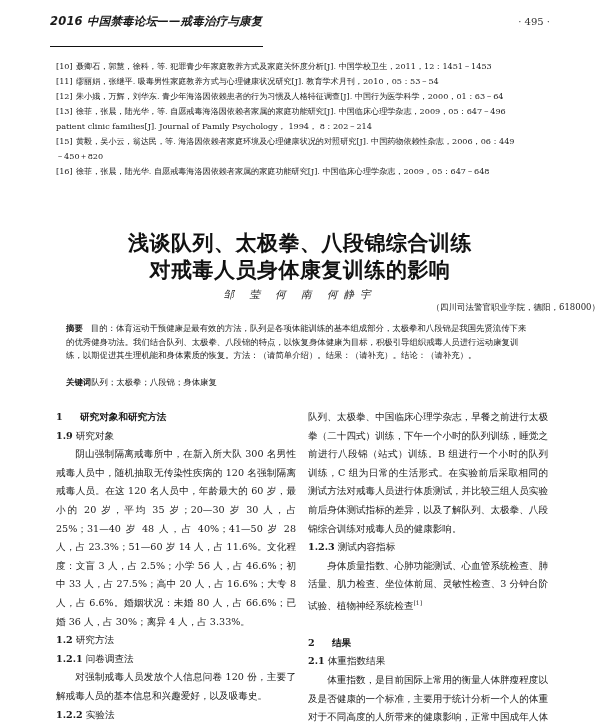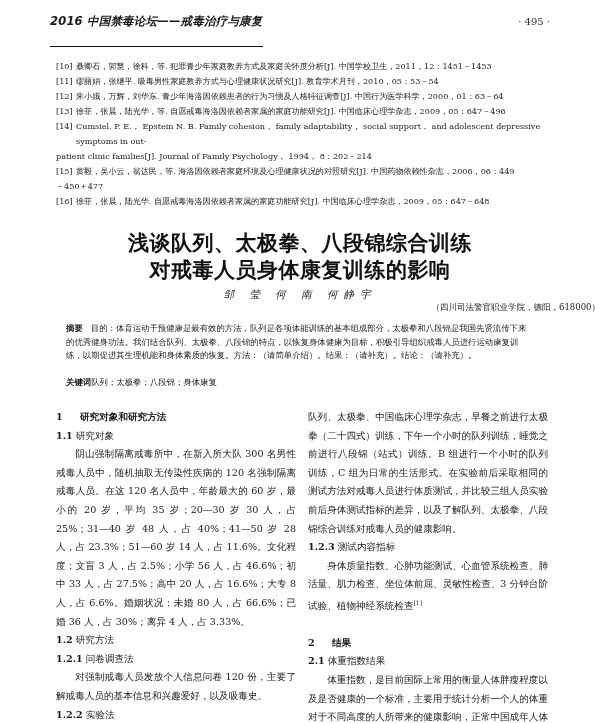--- a/index.html
+++ b/index.html
@@ -84,51 +84,47 @@
       <span class="txt">缪丽娟，张继平. 吸毒男性家庭教养方式与心理健康状况研究[J]. 教育学术月刊，2010，05：53－54</span>
     </div>
   <div class="ref">
       <span class="num">[12]</span>
       <span class="txt">朱小娥，万辉，刘华东. 青少年海洛因依赖患者的行为习惯及人格特征调查[J]. 中国行为医学科学，2000，01：63－64</span>
     </div>
   <div class="ref">
       <span class="num">[13]</span>
       <span class="txt">徐菲，张晨，陆光华，等. 自愿戒毒海洛因依赖者家属的家庭功能研究[J]. 中国临床心理学杂志，2009，05：647－496</span>
     </div>
-  <div class="ref">
-      <span class="num">[14]</span>
-      <span class="txt">Cumsiel. P. E.， Epstein N. B. Family cohesion， family adaptability， social support， and adolescent depressive symptoms in out-</span>
-    </div>
   <div class="cont">patient clinic families[J]. Journal of Family Psychology， 1994， 8：202－214</div>
   <div class="ref">
       <span class="num">[15]</span>
       <span class="txt">黄毅，吴小云，翁达民，等. 海洛因依赖者家庭环境及心理健康状况的对照研究[J]. 中国药物依赖性杂志，2006，06：449</span>
     </div>
-  <div class="cont">－450＋477</div>
+  <div class="cont">－450＋820</div>
   <div class="ref">
       <span class="num">[16]</span>
       <span class="txt">徐菲，张晨，陆光华. 自愿戒毒海洛因依赖者家属的家庭功能研究[J]. 中国临床心理学杂志，2009，05：647－648</span>
     </div>
 </div>
 
 <div class="title l1">浅谈队列、太极拳、八段锦综合训练</div>
 <div class="title l2">对戒毒人员身体康复训练的影响</div>
 <div class="authors">邹 莹 何 南 何静宇</div>
 <div class="affil">（四川司法警官职业学院，德阳，618000）</div>
 
 <div class="abstract">
   <span class="lbl">摘要</span><span>目的：体育运动干预健康是最有效的方法，队列是各项体能训练的基本组成部分，太极拳和八段锦是我国先贤流传下来的优秀健身功法。我们结合队列、太极拳、八段锦的特点，以恢复身体健康为目标，积极引导组织戒毒人员进行运动康复训练，以期促进其生理机能和身体素质的恢复。方法：（请简单介绍）。结果：（请补充）。结论：（请补充）。</span>
 </div>
 <div class="keywords">
   <span class="lbl">关键词</span><span>队列；太极拳；八段锦；身体康复</span>
 </div>
 
 <div class="col left">
   <div class="h1"><span class="n">1</span><span>研究对象和研究方法</span></div>
-  <div class="h2"><span class="n">1.1</span><span>研究对象</span></div>
+  <div class="h2"><span class="n">1.9</span><span>研究对象</span></div>
   <div class="p">阴山强制隔离戒毒所中，在新入所大队 300 名男性戒毒人员中，随机抽取无传染性疾病的 120 名强制隔离戒毒人员。在这 120 名人员中，年龄最大的 60 岁，最小的 20 岁，平均 35 岁；20—30 岁 30 人，占 25%；31—40 岁 48 人，占 40%；41—50 岁 28 人，占 23.3%；51—60 岁 14 人，占 11.6%。文化程度：文盲 3 人，占 2.5%；小学 56 人，占 46.6%；初中 33 人，占 27.5%；高中 20 人，占 16.6%；大专 8 人，占 6.6%。婚姻状况：未婚 80 人，占 66.6%；已婚 36 人，占 30%；离异 4 人，占 3.33%。</div>
   <div class="h2"><span class="n">1.2</span><span>研究方法</span></div>
   <div class="h3 h2"><span class="n">1.2.1</span><span>问卷调查法</span></div>
   <div class="p">对强制戒毒人员发放个人信息问卷 120 份，主要了解戒毒人员的基本信息和兴趣爱好，以及吸毒史。</div>
   <div class="h3 h2"><span class="n">1.2.2</span><span>实验法</span></div>
 
 </div>
 
 <div class="col right">
   <div class="p" style="text-indent:0">队列、太极拳、中国临床心理学杂志，早餐之前进行太极拳（二十四式）训练，下午一个小时的队列训练，睡觉之前进行八段锦（站式）训练。B 组进行一个小时的队列训练，C 组为日常的生活形式。在实验前后采取相同的测试方法对戒毒人员进行体质测试，并比较三组人员实验前后身体测试指标的差异，以及了解队列、太极拳、八段锦综合训练对戒毒人员的健康影响。</div>

